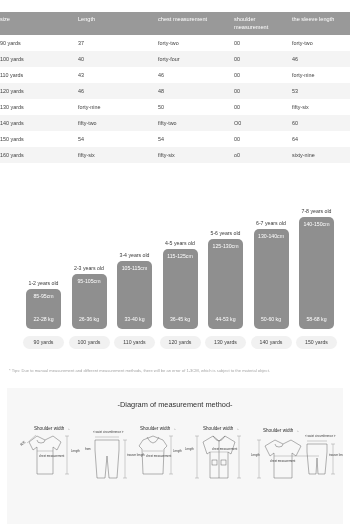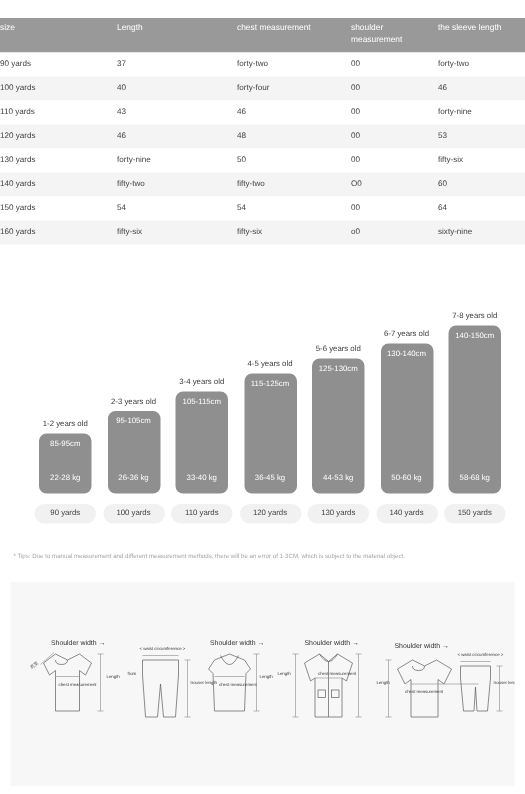--- a/index.html
+++ b/index.html
@@ -235,20 +235,21 @@
         <div class="pill" style="left: 159.5px; width: 41px;">120 yards</div>
         <div class="pill" style="left: 205px; width: 41px;">130 yards</div>
         <div class="pill" style="left: 250.5px; width: 41px;">140 yards</div>
         <div class="pill" style="left: 296px; width: 41px;">150 yards</div>
       </div>
   </div>
 
   <div class="tips">* Tips: Due to manual measurement and different measurement methods, there will be an error of 1-3CM, which is subject to the material object.</div>
 
   <div class="diagram">
+    <div class="diagram-title">-Diagram of measurement method-</div>
 
     <svg class="diagram-svg" width="336" height="104" viewBox="0 0 336 104">
 
       <g>
         <path class="ln" d="M22 26 L30 20 L38 24 L46 20 L54 26 L50 34 L46 31 L46 58 L30 58 L30 31 L26 34 Z"></path>
         <path class="ln" d="M38 24 q0 3 -4 3 q-4 0 -4 -3"></path>
         <path class="gl" d="M29 19 L20 27"></path>
         <text class="dg-xs" x="14" y="30" transform="rotate(-38 14 30)">肩宽</text>
         <text class="dg-txt" x="27" y="14">Shoulder width →</text>
         <path class="gl" d="M30 35 L46 35"></path>

